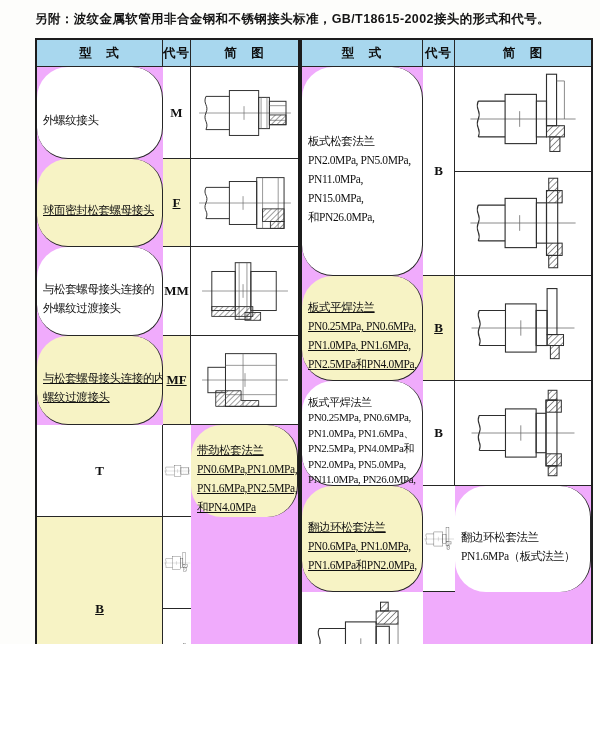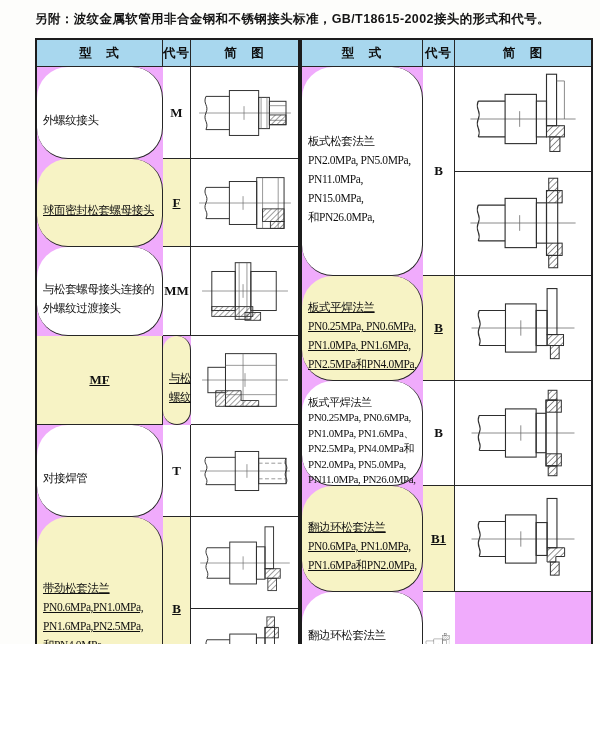--- a/index.html
+++ b/index.html
@@ -109,34 +109,33 @@
         <path class="f" d="M6,42 h88 M48,35 v14"></path>
         <rect x="16" y="22" width="24" height="40"></rect>
         <rect x="40" y="13" width="16" height="58"></rect>
         <path class="f" d="M44,13 v58 M52,13 v58"></path>
         <rect x="56" y="22" width="26" height="40"></rect>
         <rect class="h" x="16" y="58" width="42" height="10"></rect>
         <rect class="h" x="50" y="64" width="16" height="8"></rect>
       </svg>
     </div>
 
-    <div class="c code hl">MF</div>
     <div class="c type hl">与松套螺母接头连接的内
 螺纹过渡接头</div>
+    <div class="c code hl">MF</div>
     <div class="c dia lc">
       <svg class="d" width="98" height="82" viewBox="0 0 100 84">
         <path class="f" d="M6,42 h88 M50,35 v14"></path>
         <rect x="12" y="29" width="18" height="26"></rect>
         <rect x="30" y="15" width="52" height="54"></rect>
         <path class="f" d="M30,27 h52 M30,57 h52 M48,15 v54"></path>
         <path class="h" d="M20,53 h26 v10 h18 v6 h-44 z"></path>
       </svg>
     </div>
 
-    <div class="c type">对接焊管</div>
     <div class="c code">T</div>
     <div class="c dia lc">
       <svg class="d" width="98" height="82" viewBox="0 0 100 84">
         <path class="f" d="M4,42 h92 M52,35 v14"></path>
         <path d="M10,28 h30 M10,56 h30 M10,28 c-3.5,7 3.5,7 0,14 c-3.5,7 3.5,7 0,14"></path>
         <rect x="40" y="22" width="24" height="40"></rect>
         <rect x="64" y="29" width="28" height="26"></rect>
         <path class="dash" d="M64,34 h28 M64,50 h28"></path>
         <path d="M92,29 c-3,6.5 3,7 0,13 c-3,6.5 3,7 0,13"></path>
       </svg>
@@ -247,21 +246,20 @@
         <rect class="h" x="71" y="12" width="14" height="11"></rect>
         <rect class="h" x="71" y="61" width="14" height="11"></rect>
         <rect class="h" x="73" y="3" width="8" height="9"></rect>
         <rect class="h" x="73" y="72" width="8" height="9"></rect>
       </svg>
     </div>
 
     <div class="c type hl">翻边环松套法兰
 PN0.6MPa, PN1.0MPa,
 PN1.6MPa和PN2.0MPa,</div>
-    <div class="c code hl">B1</div>
     <div class="c dia lc">
       <svg class="d" width="112" height="92" viewBox="0 0 100 84">
         <path class="f" d="M3,42 h94 M48,35 v14"></path>
         <path d="M10,26 h24 M10,58 h24 M10,26 c-3.5,8 3.5,8 0,16 c-3.5,8 3.5,8 0,16"></path>
         <rect x="34" y="20" width="28" height="44"></rect>
         <rect x="62" y="27" width="10" height="30"></rect>
         <rect x="72" y="5" width="9" height="45"></rect>
         <path class="h" d="M72,50 h16 v8 h-8 v5 h-8 z"></path>
         <rect class="h" x="75" y="63" width="8" height="12"></rect>
       </svg>

